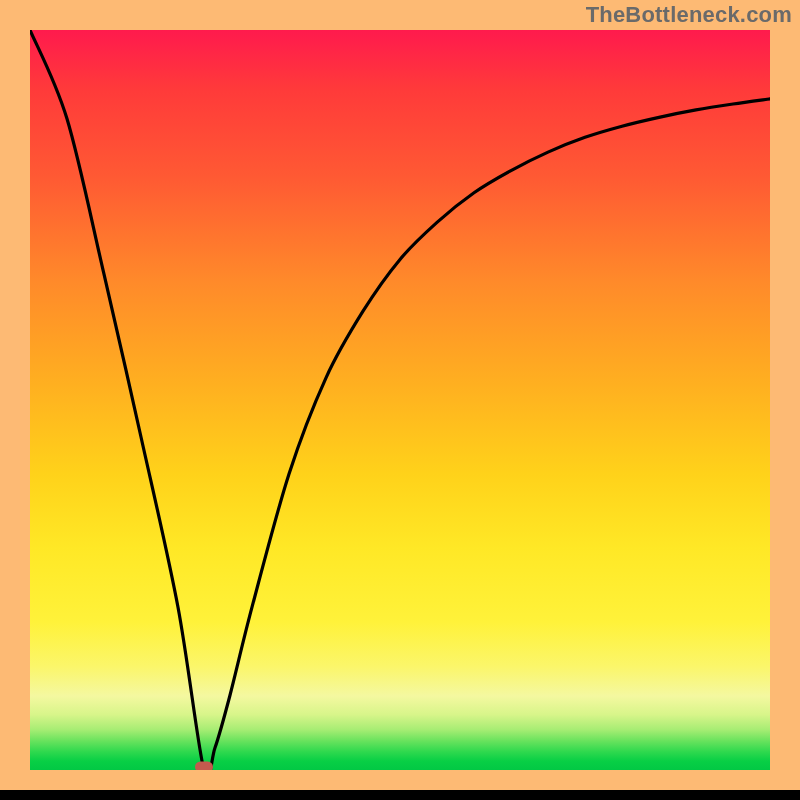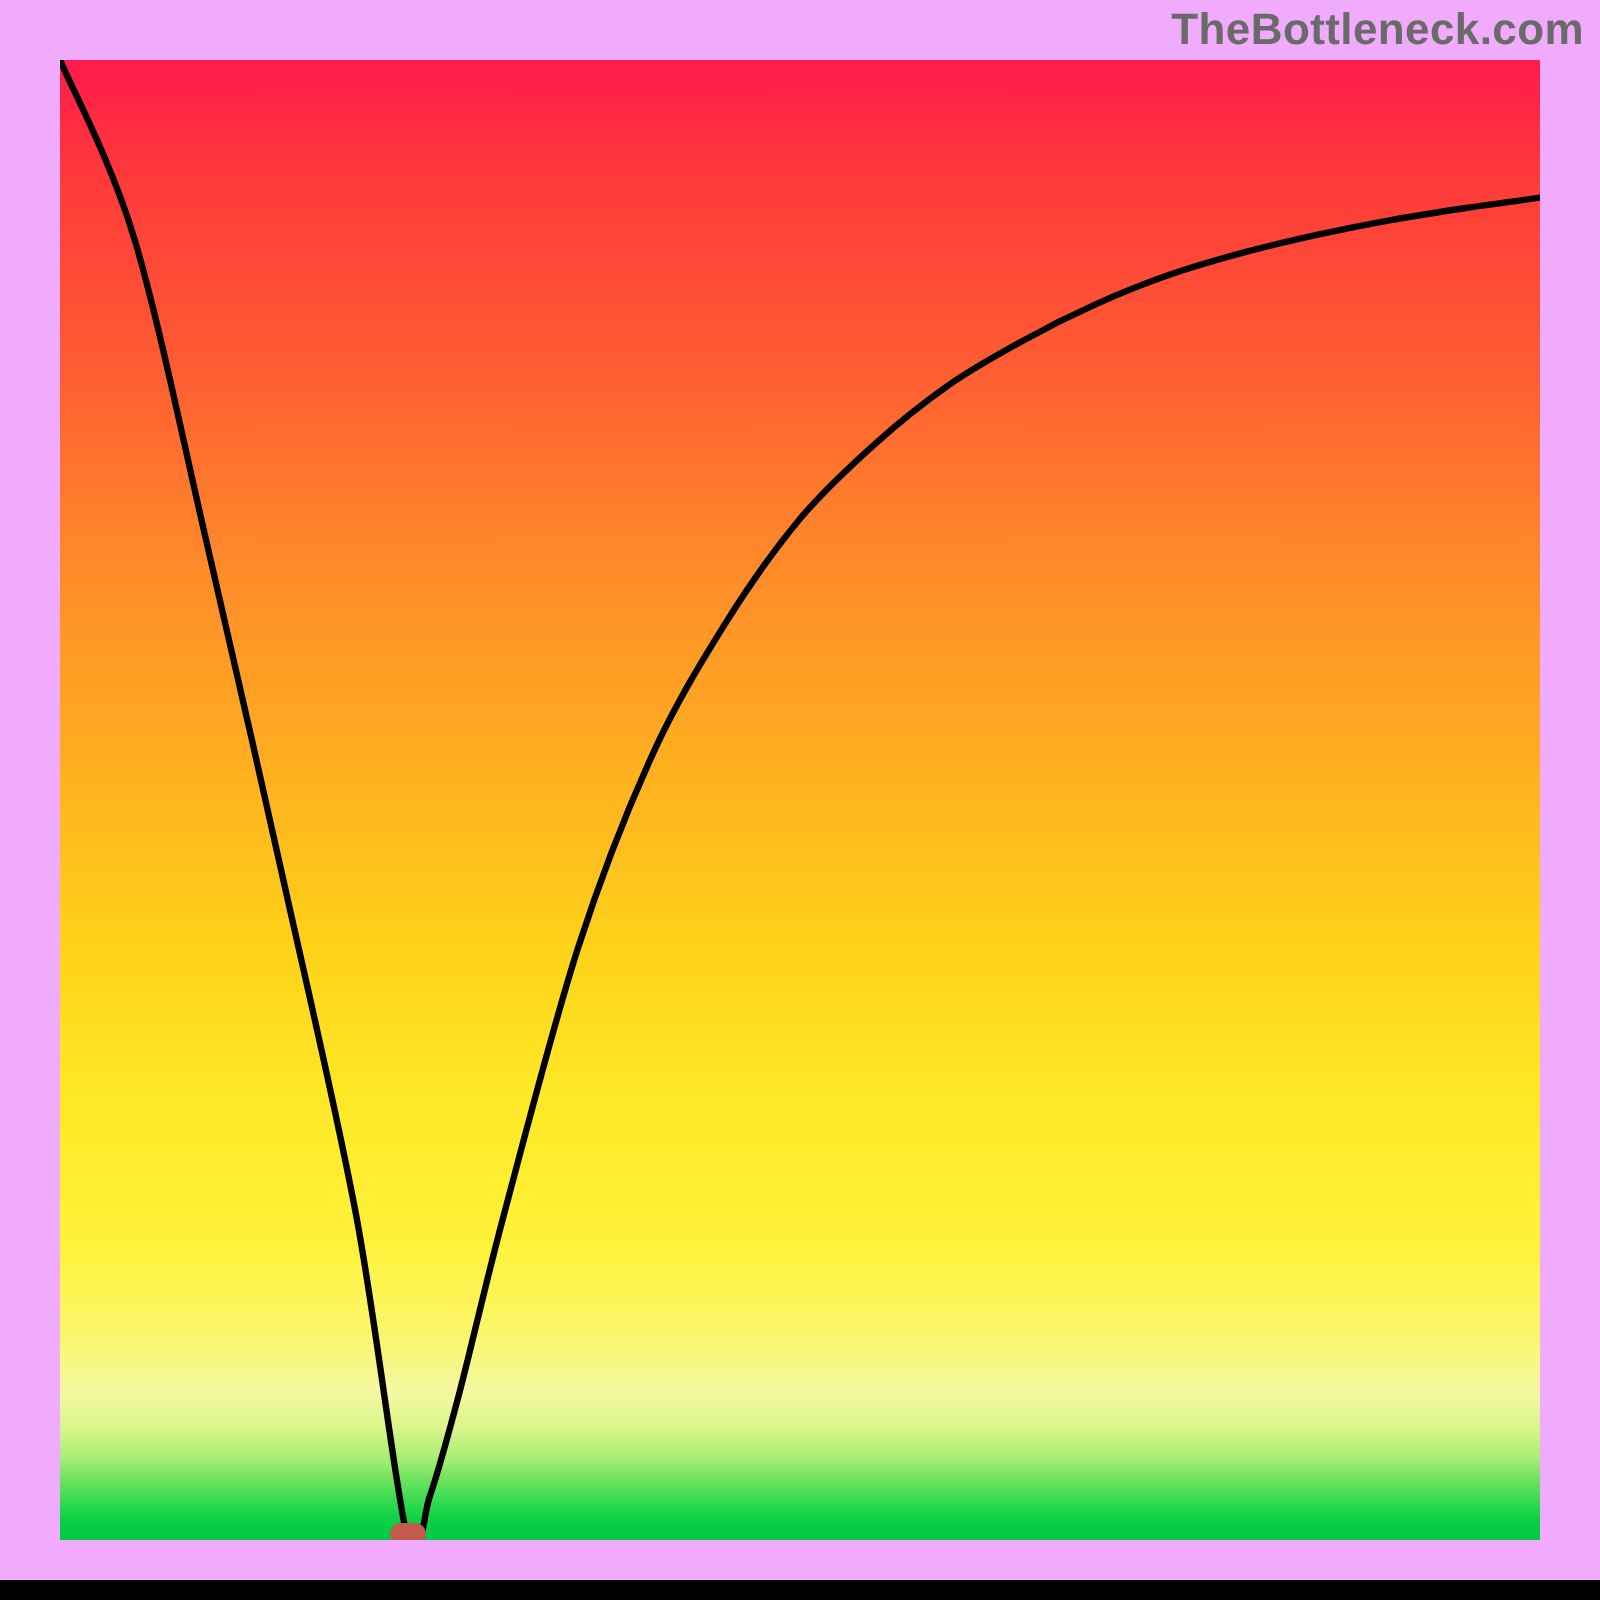--- a/index.html
+++ b/index.html
@@ -8,21 +8,21 @@
     width: 800px;
     height: 800px;
     overflow: hidden;
     background: #000;
     font-family: Arial, Helvetica, sans-serif;
   }
   .frame {
     position: relative;
     width: 800px;
     height: 790px;
-    background: #f0abfc;
+    background: #fdba74;
   }
   .watermark {
     position: absolute;
     top: 2px;
     right: 8px;
     font-size: 22px;
     font-weight: 600;
     color: #6a6a6a;
     letter-spacing: 0.2px;
     z-index: 5;

